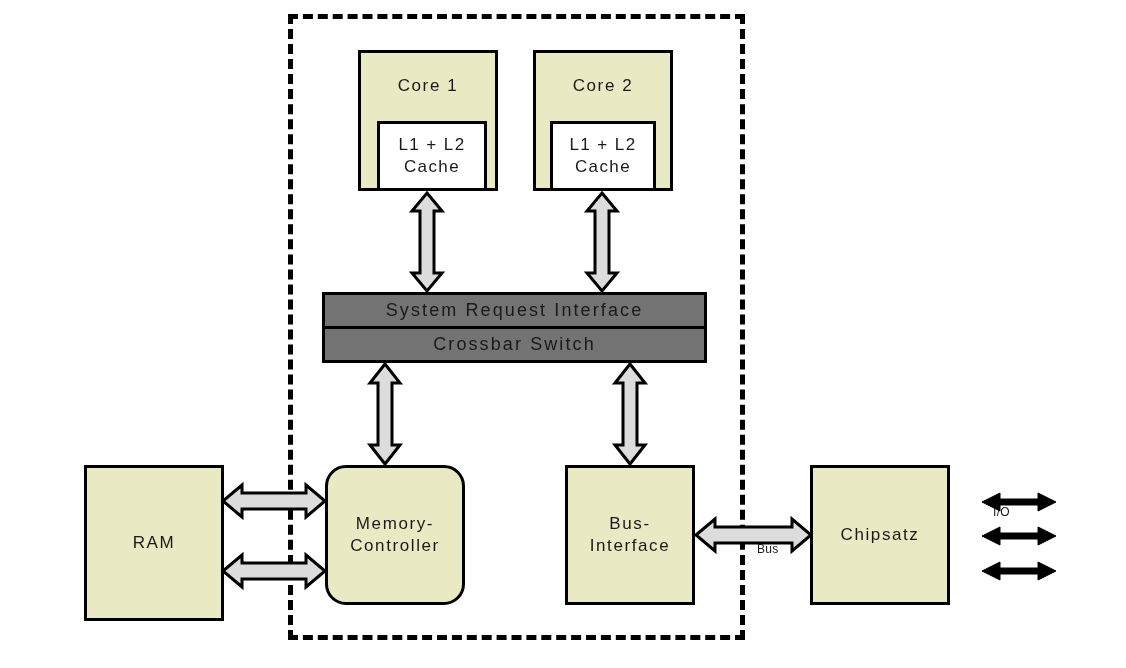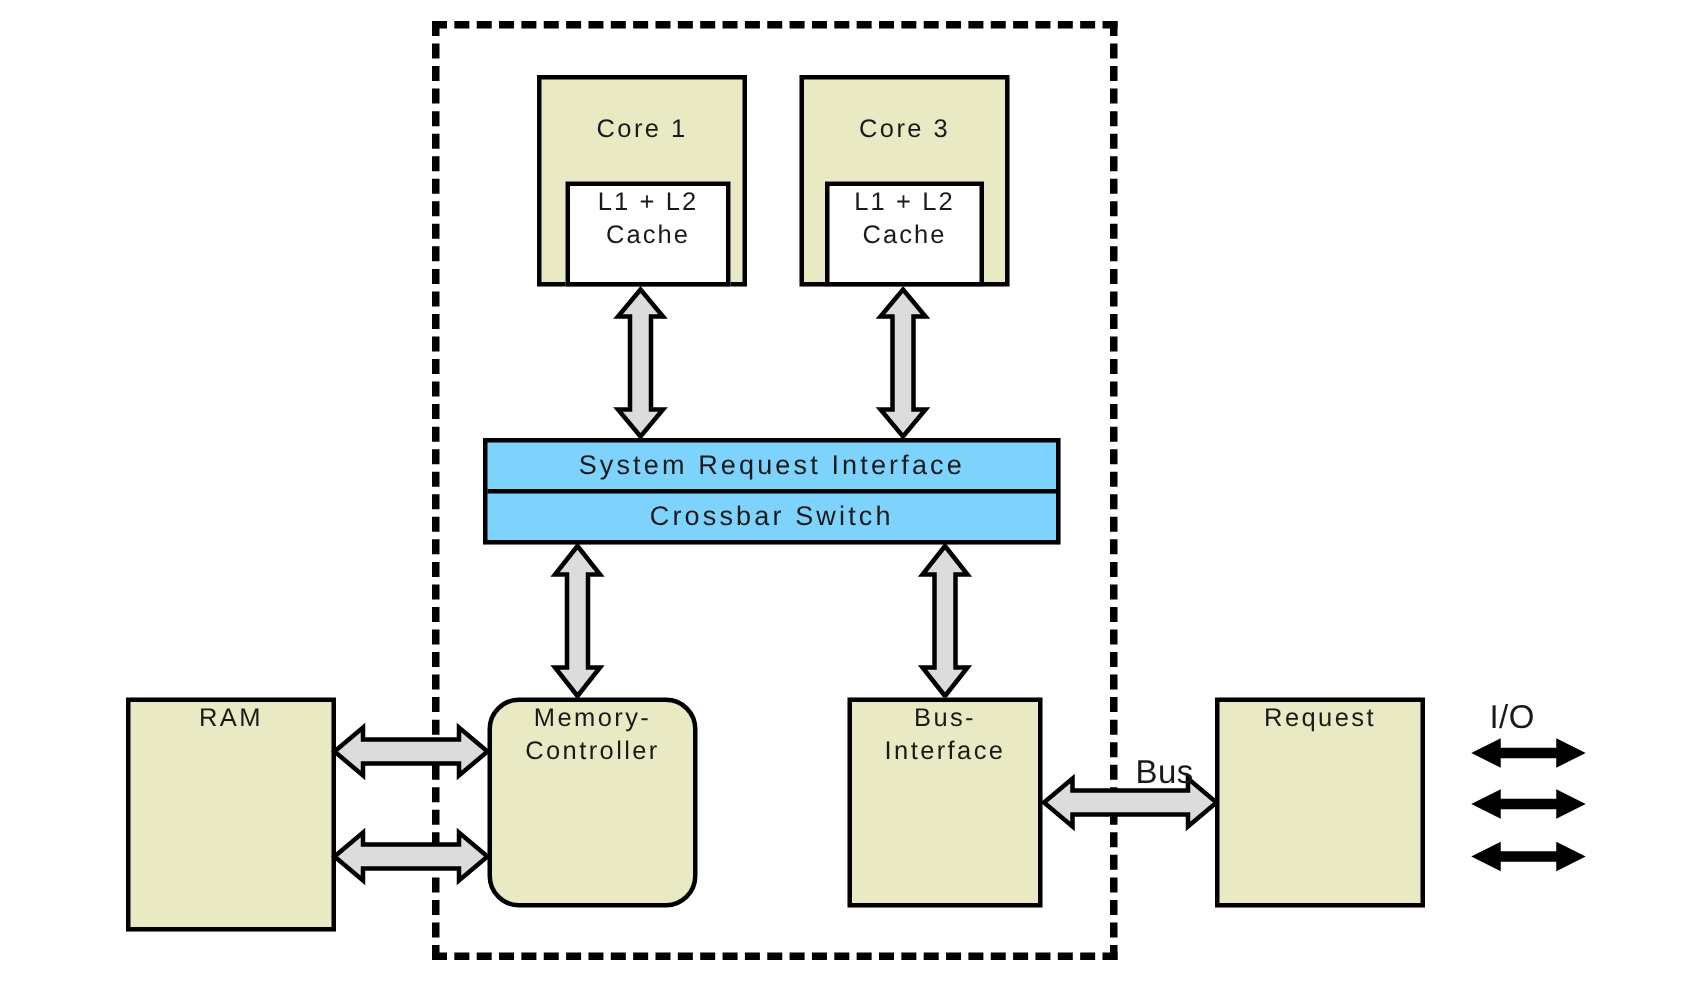--- a/index.html
+++ b/index.html
@@ -24,21 +24,21 @@
     border: 5px dashed #000000;
     background: transparent;
   }
   
   .block {
     position: absolute;
     box-sizing: border-box;
     border: 3px solid #000000;
     background: #e9e9c4;
     display: flex;
-    align-items: flex-start;
+    align-items: center;
     justify-content: center;
     text-align: center;
     color: #1a1a1a;
     letter-spacing: 1.6px;
     line-height: 1.28;
   }
   .block.white {
     background: #ffffff;
   }
   .block-label {
@@ -52,21 +52,21 @@
     padding-top: 22px;
   }
   .cache {
     font-size: 17px;
     letter-spacing: 1.4px;
   }
   .sri-wrap {
     position: absolute;
     box-sizing: border-box;
     border: 3px solid #000000;
-    background: #7dd3fc;
+    background: #737373;
     display: flex;
     flex-direction: column;
   }
   .sri-row {
     flex: 1 1 0;
     display: flex;
     align-items: center;
     justify-content: center;
     font-size: 18px;
     letter-spacing: 2.1px;
@@ -85,43 +85,44 @@
   .arrow svg {
     display: block;
     overflow: visible;
   }
   .thin-arrow {
     position: absolute;
   }
   
   .free-label {
     position: absolute;
-    font-size: 22px;
+    font-size: 12px;
     color: #1a1a1a;
     letter-spacing: 0.3px;
     white-space: nowrap;
+    margin-top: 40px;
   }
 </style>
 </head>
 <body>
 
 <div id="canvas">
 
   <div class="chip-boundary" style="left:288px; top:14px; width:457px; height:626px;"></div>
 
   <div class="block core" style="left:358px; top:50px; width:140px; height:141px;">
     <span class="block-label">Core 1</span>
   </div>
   <div class="block white cache" style="left:377px; top:121px; width:110px; height:70px;">
     <span class="block-label">L1 + L2
 Cache</span>
   </div>
 
   <div class="block core" style="left:533px; top:50px; width:140px; height:141px;">
-    <span class="block-label">Core 3</span>
+    <span class="block-label">Core 2</span>
   </div>
   <div class="block white cache" style="left:550px; top:121px; width:106px; height:70px;">
     <span class="block-label">L1 + L2
 Cache</span>
   </div>
 
   <div class="arrow" style="left:410px; top:191px;">
     <svg width="34" height="102" viewBox="0 0 34 102">
       <polygon points="17,2 32,20 24,20 24,82 32,82 17,100 2,82 10,82 10,20 2,20" fill="#dcdcdc" stroke="#000000" stroke-width="3" stroke-linejoin="miter"></polygon>
     </svg>
@@ -181,21 +182,21 @@
   </div>
 
   <div class="arrow" style="left:694px; top:517px;">
     <svg width="119" height="36" viewBox="0 0 119 36">
       <polygon points="2,18 21,2 21,10 98,10 98,2 117,18 98,34 98,26 21,26 21,34" fill="#dcdcdc" stroke="#000000" stroke-width="3" stroke-linejoin="miter"></polygon>
     </svg>
   </div>
   <div class="free-label" style="left:757px; top:502px;text-align:right;">Bus</div>
 
   <div class="block bigbox" style="left:810px; top:465px; width:140px; height:140px;">
-    <span class="block-label">Request</span>
+    <span class="block-label">Chipsatz</span>
   </div>
 
   <div class="free-label" style="left:993px; top:465px;">I/O</div>
 
   <div class="thin-arrow" style="left:980px; top:490px;">
     <svg width="78" height="24" viewBox="0 0 78 24">
       <polygon points="2,12 20,3 20,9 58,9 58,3 76,12 58,21 58,15 20,15 20,21" fill="#000000" stroke="#000000" stroke-width="1" stroke-linejoin="miter"></polygon>
     </svg>
   </div>
   <div class="thin-arrow" style="left:980px; top:524px;">

